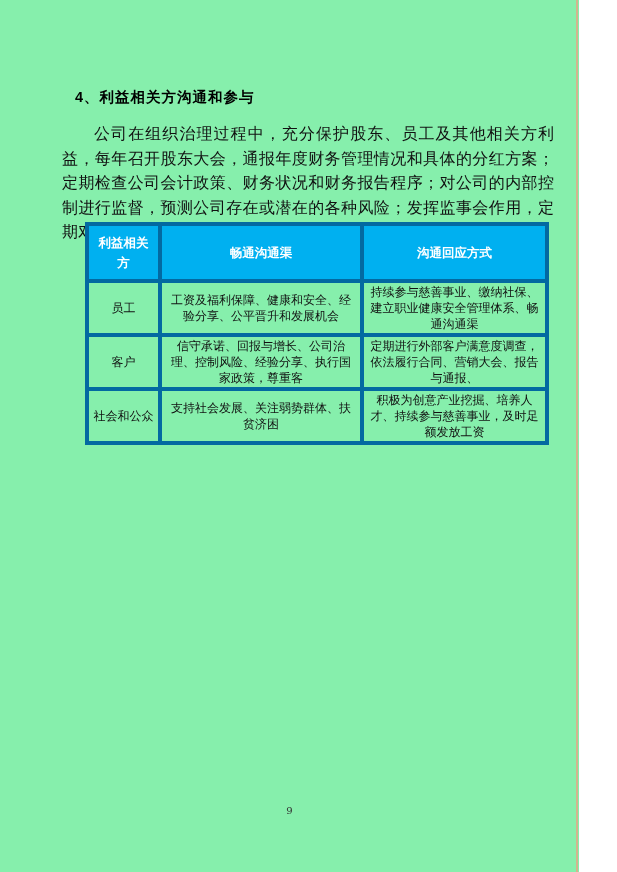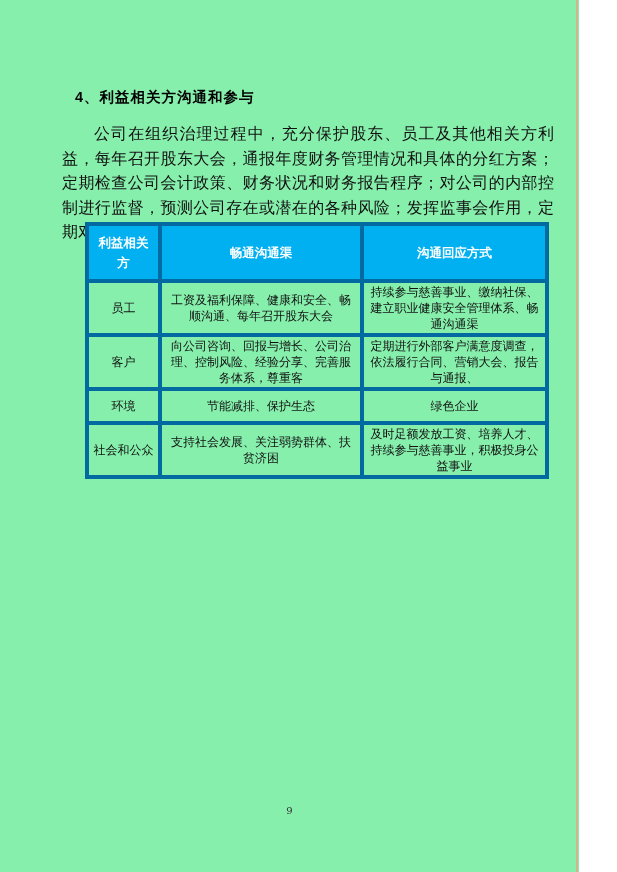--- a/index.html
+++ b/index.html
@@ -111,36 +111,31 @@
     <thead>
       <tr>
         <th>利益相关方</th>
         <th>畅通沟通渠</th>
         <th>沟通回应方式</th>
       </tr>
     </thead>
     <tbody>
       <tr class="row-h33">
         <td>员工</td>
-        <td>工资及福利保障、健康和安全、畅顺沟通、每年召开股东大会</td>
+        <td>工资及福利保障、健康和安全、经验分享、公平晋升和发展机会</td>
         <td>持续参与慈善事业、缴纳社保、建立职业健康安全管理体系、畅通沟通渠</td>
       </tr>
       <tr class="row-h33">
         <td>客户</td>
-        <td>向公司咨询、回报与增长、公司治理、控制风险、经验分享、完善服务体系，尊重客</td>
+        <td>信守承诺、回报与增长、公司治理、控制风险、经验分享、执行国家政策，尊重客</td>
         <td>定期进行外部客户满意度调查，依法履行合同、营销大会、报告与通报、</td>
-      </tr>
-      <tr class="row-h30">
-        <td>环境</td>
-        <td>节能减排、保护生态</td>
-        <td>绿色企业</td>
       </tr>
       <tr class="row-h36">
         <td>社会和公众</td>
         <td>支持社会发展、关注弱势群体、扶贫济困</td>
-        <td>及时足额发放工资、培养人才、持续参与慈善事业，积极投身公益事业</td>
+        <td>积极为创意产业挖掘、培养人才、持续参与慈善事业，及时足额发放工资</td>
       </tr>
     </tbody>
   </table>
 
   <div class="page-number">9</div>
 
 </div>
 
 </body></html>

